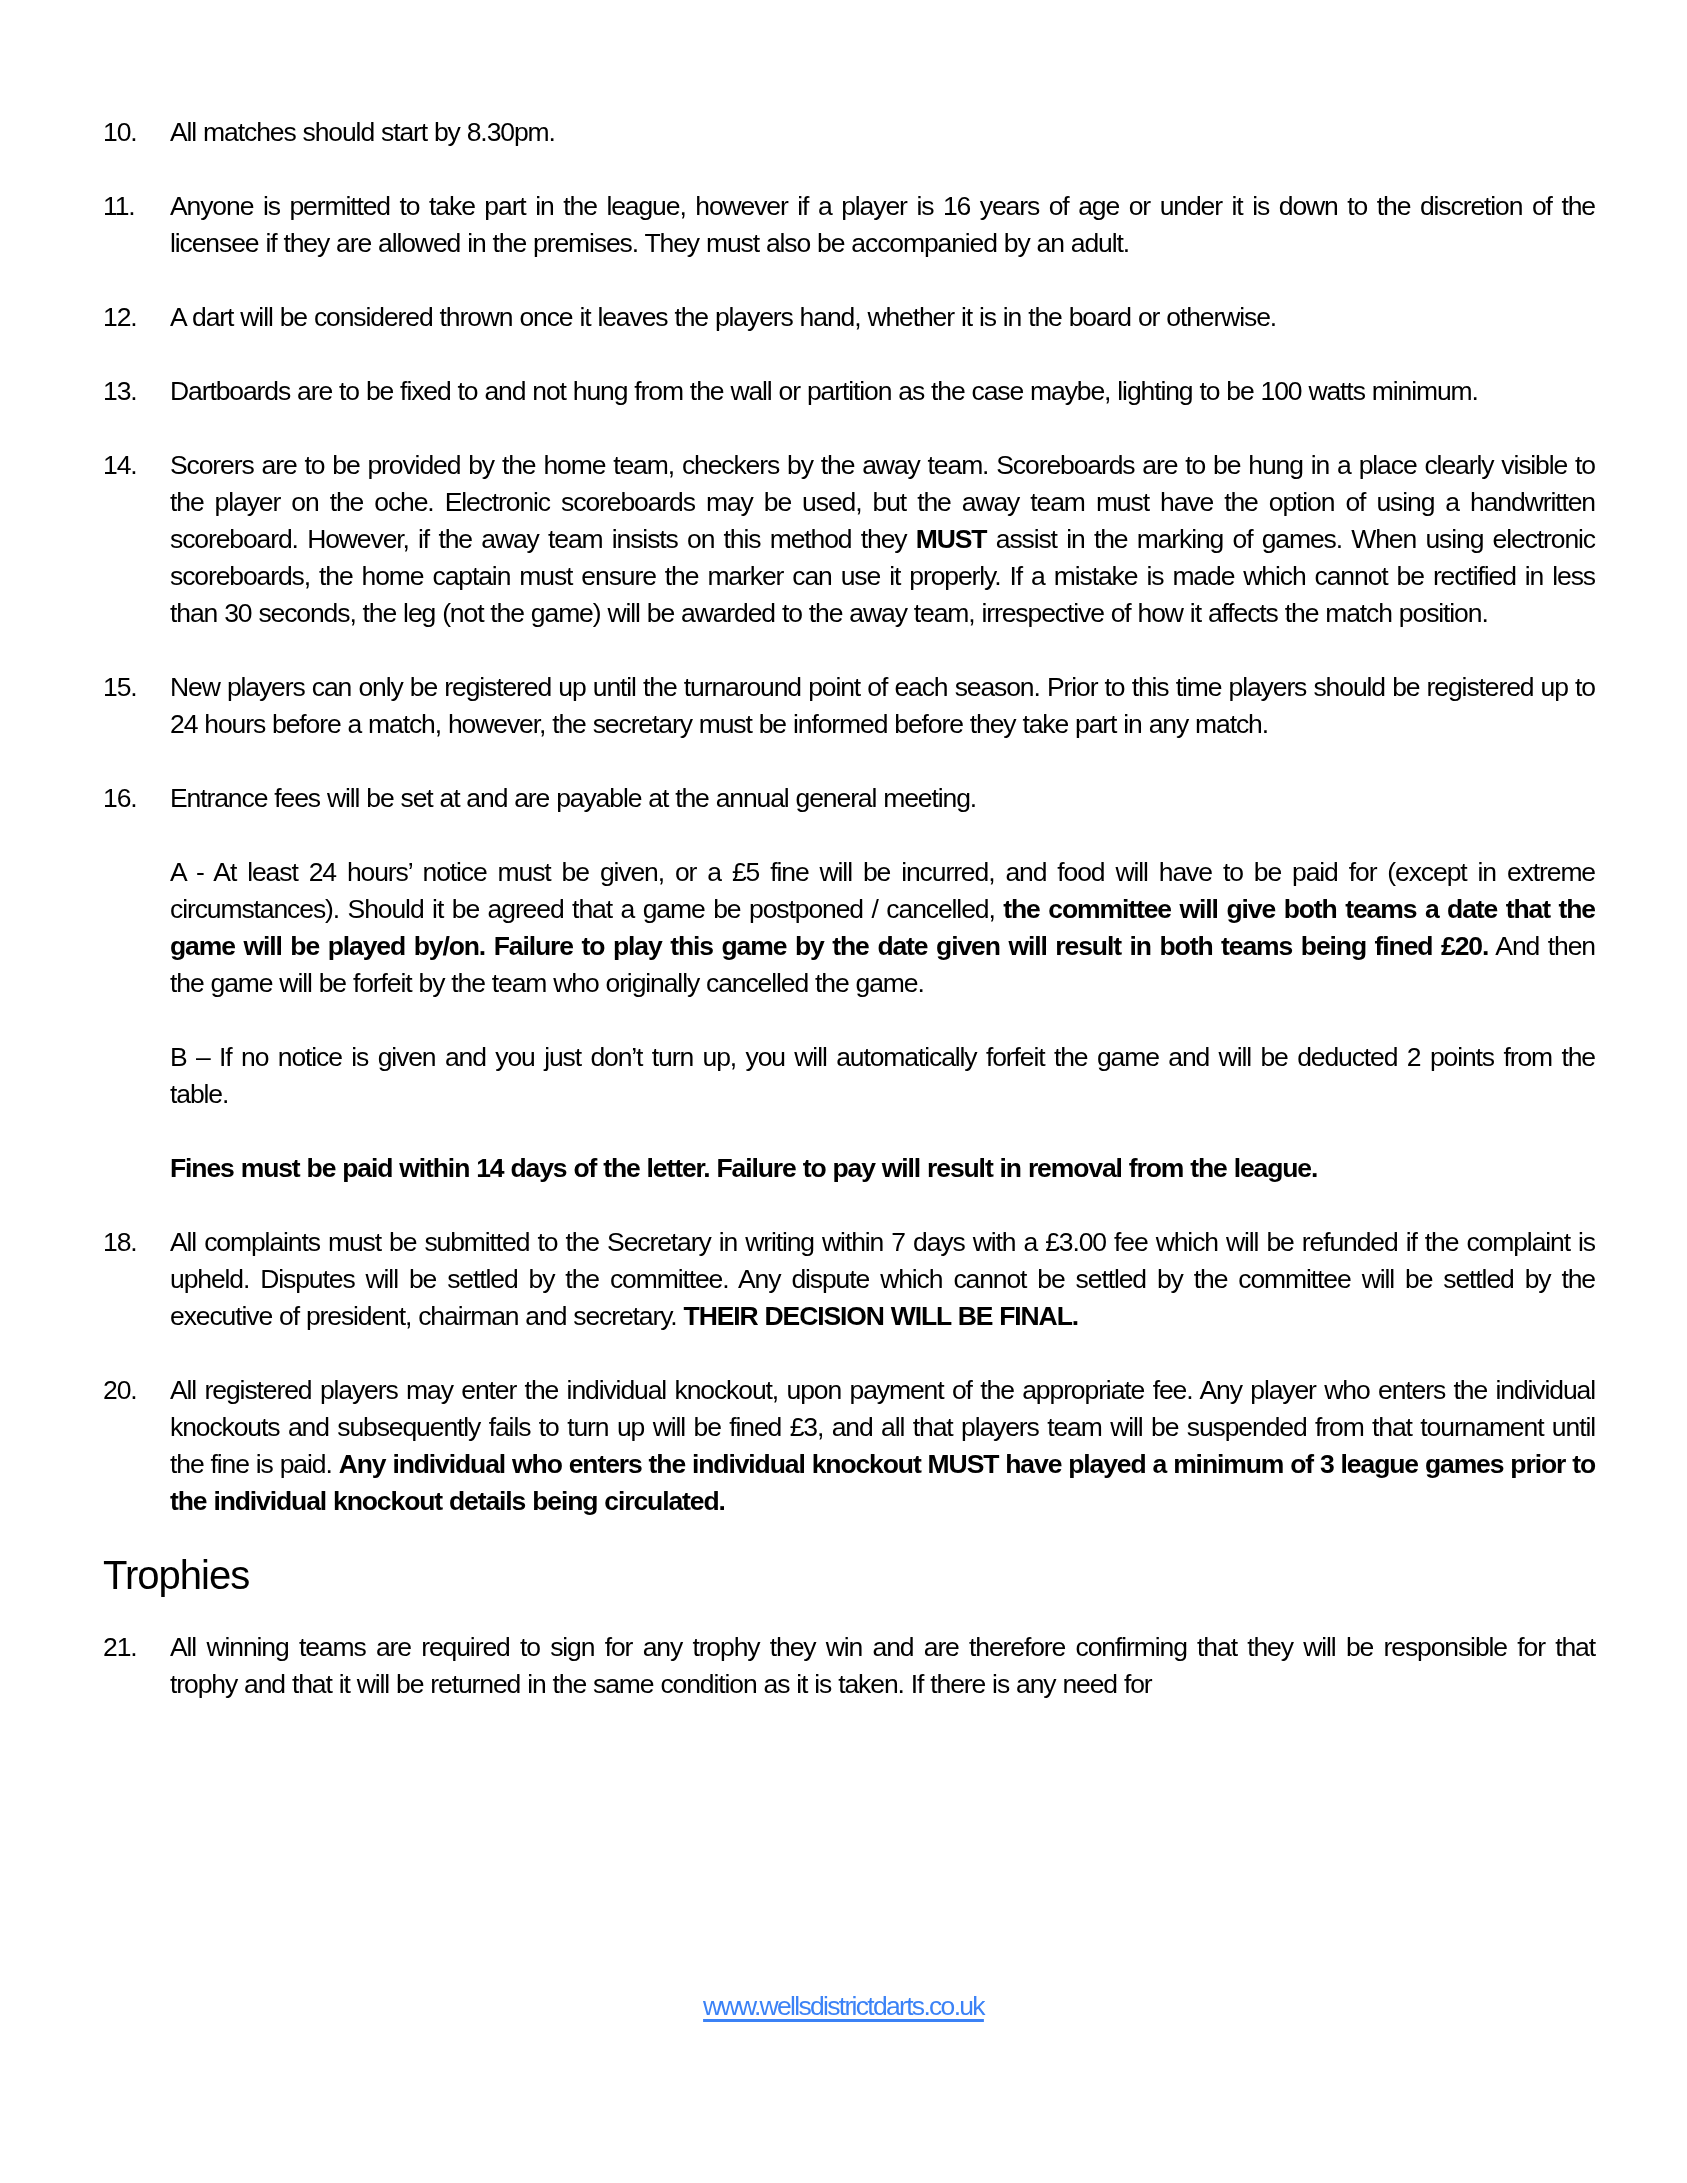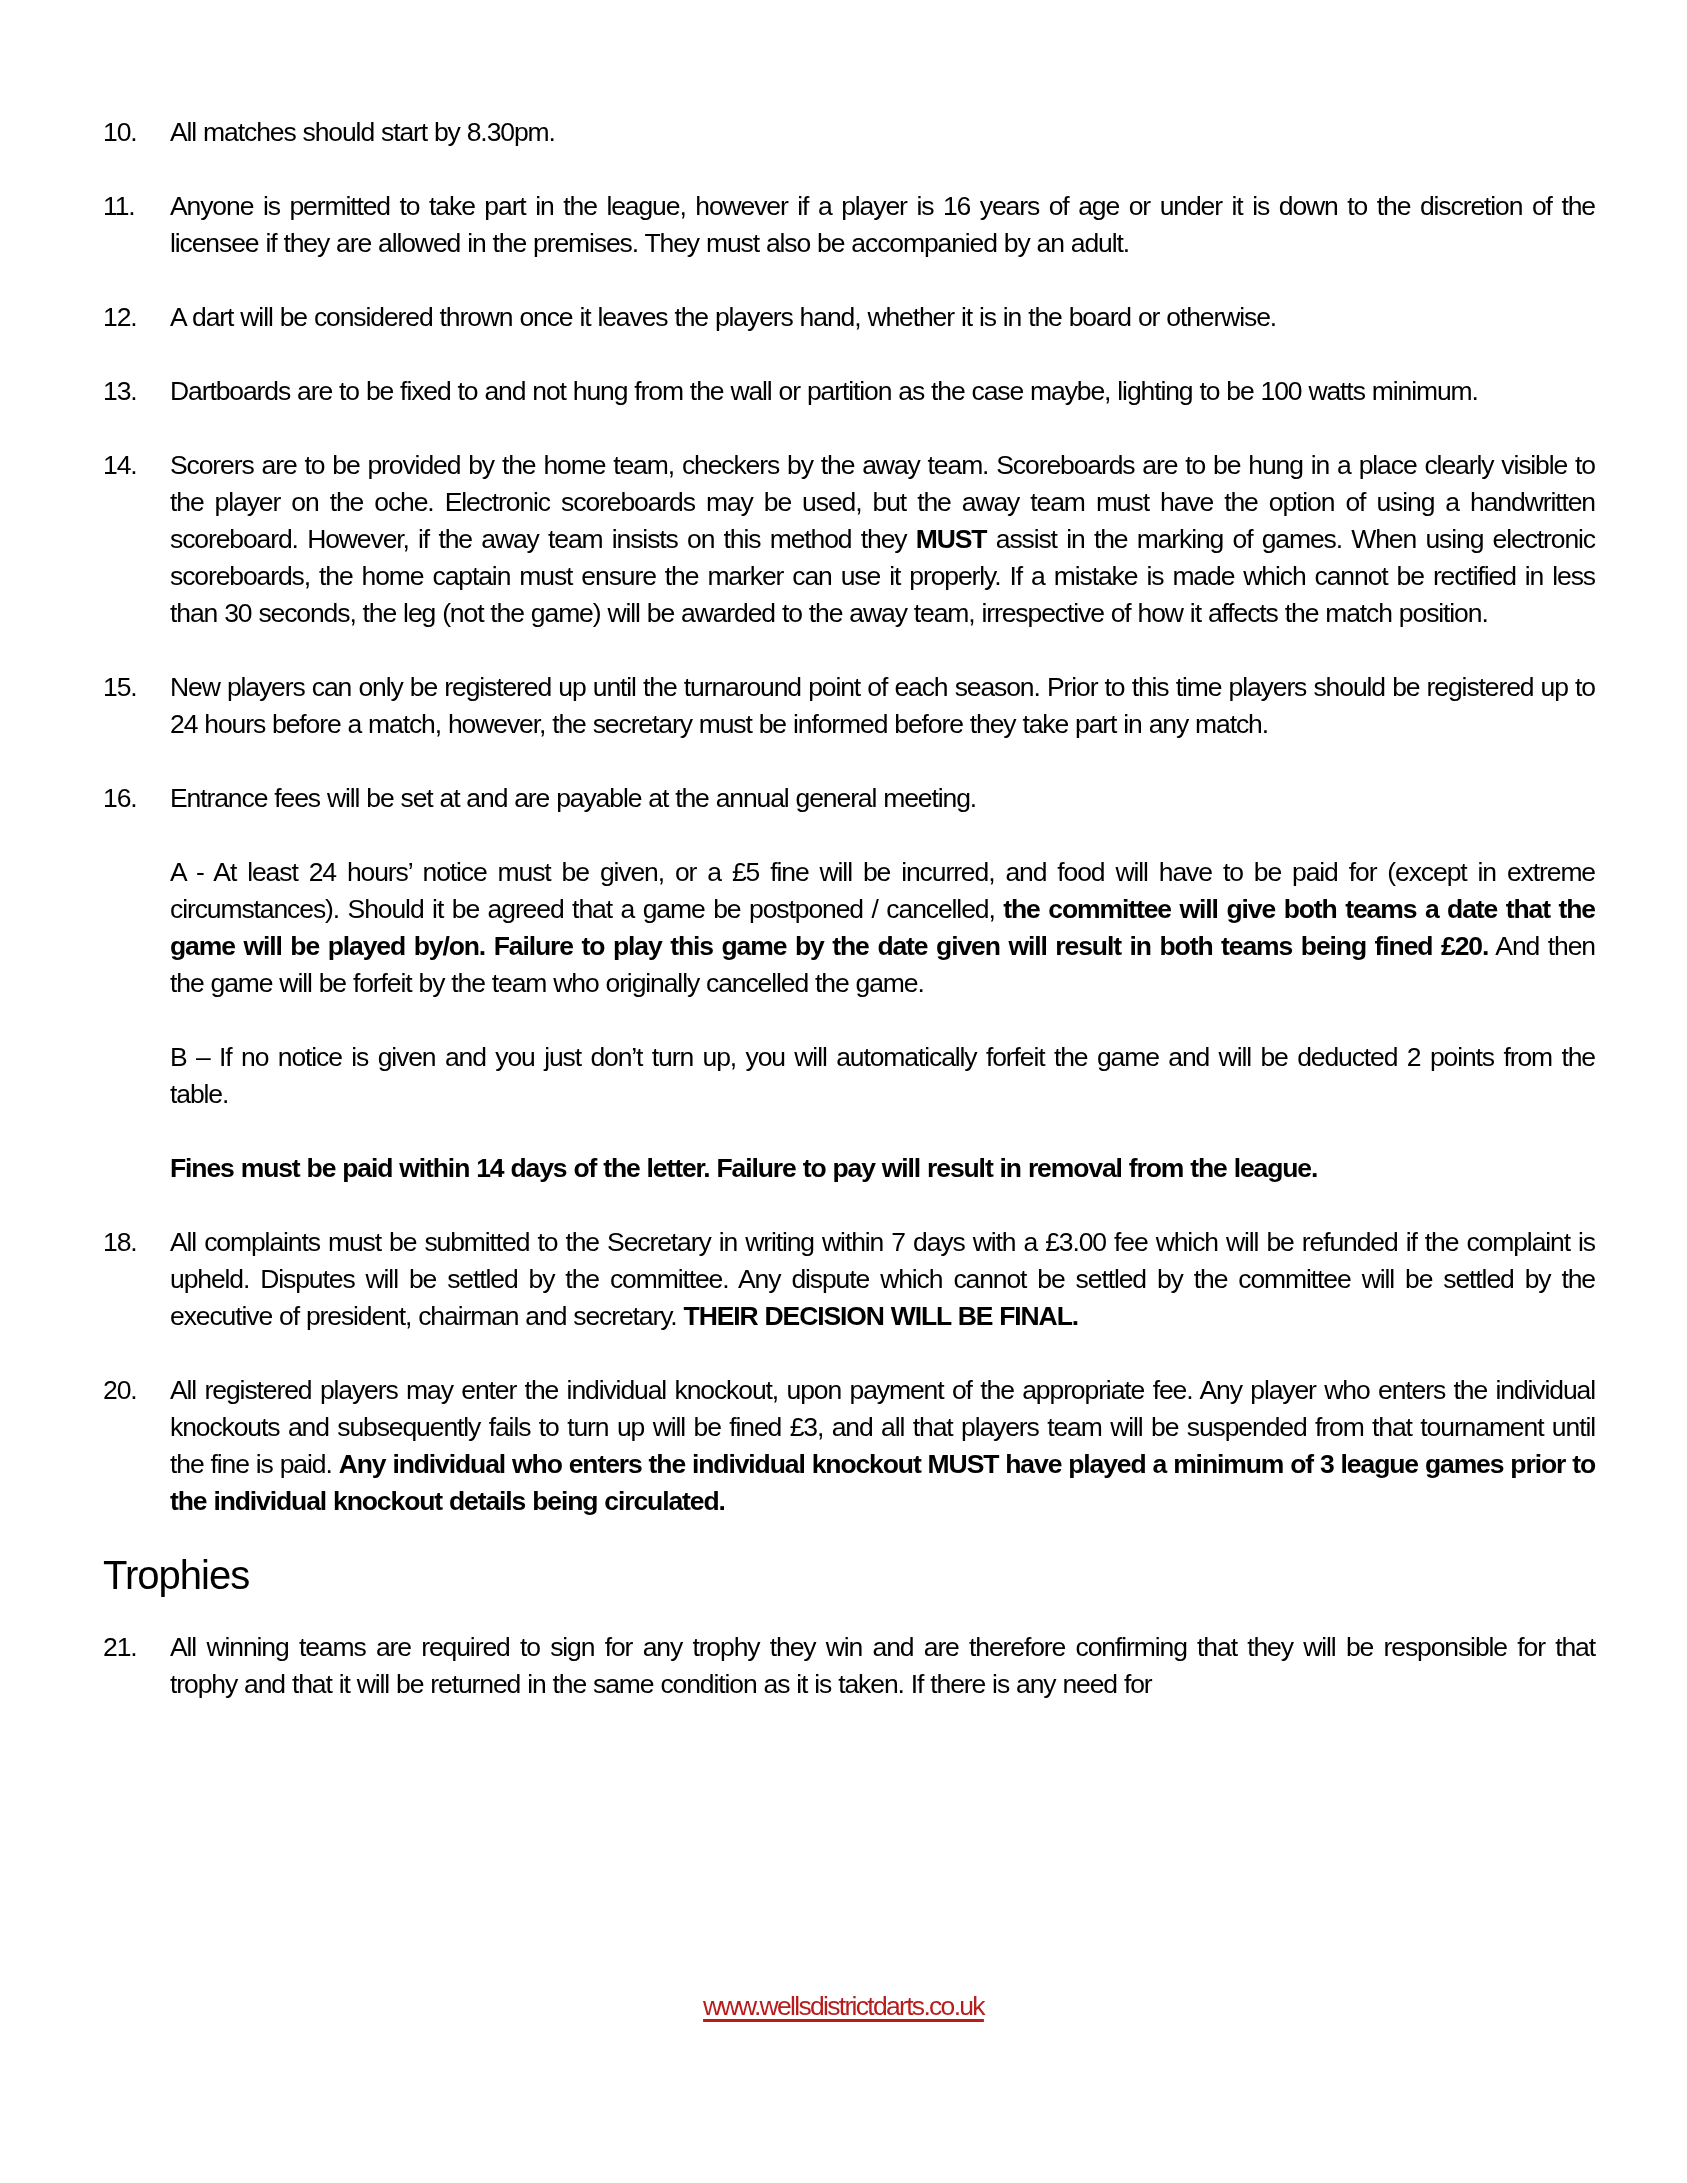--- a/index.html
+++ b/index.html
@@ -93,16 +93,16 @@
     <div class="heading">Trophies</div>
     <div id="trophy-list">
         <div class="rule">
           <span class="num">21.</span>
           <span class="body"><span>All winning teams are required to sign for any trophy they win and are therefore confirming that they will be responsible for that trophy and that it will be returned in the same condition as it is taken.  If there is any need for</span></span>
         </div>
       </div>
   </div>
 
   <div class="footer-link">
-    <a style="color: #b91c1c;">www.wellsdistrictdarts.co.uk</a>
+    <a style="color: #3b82f6;">www.wellsdistrictdarts.co.uk</a>
   </div>
 </div>
 
 
 </body></html>

